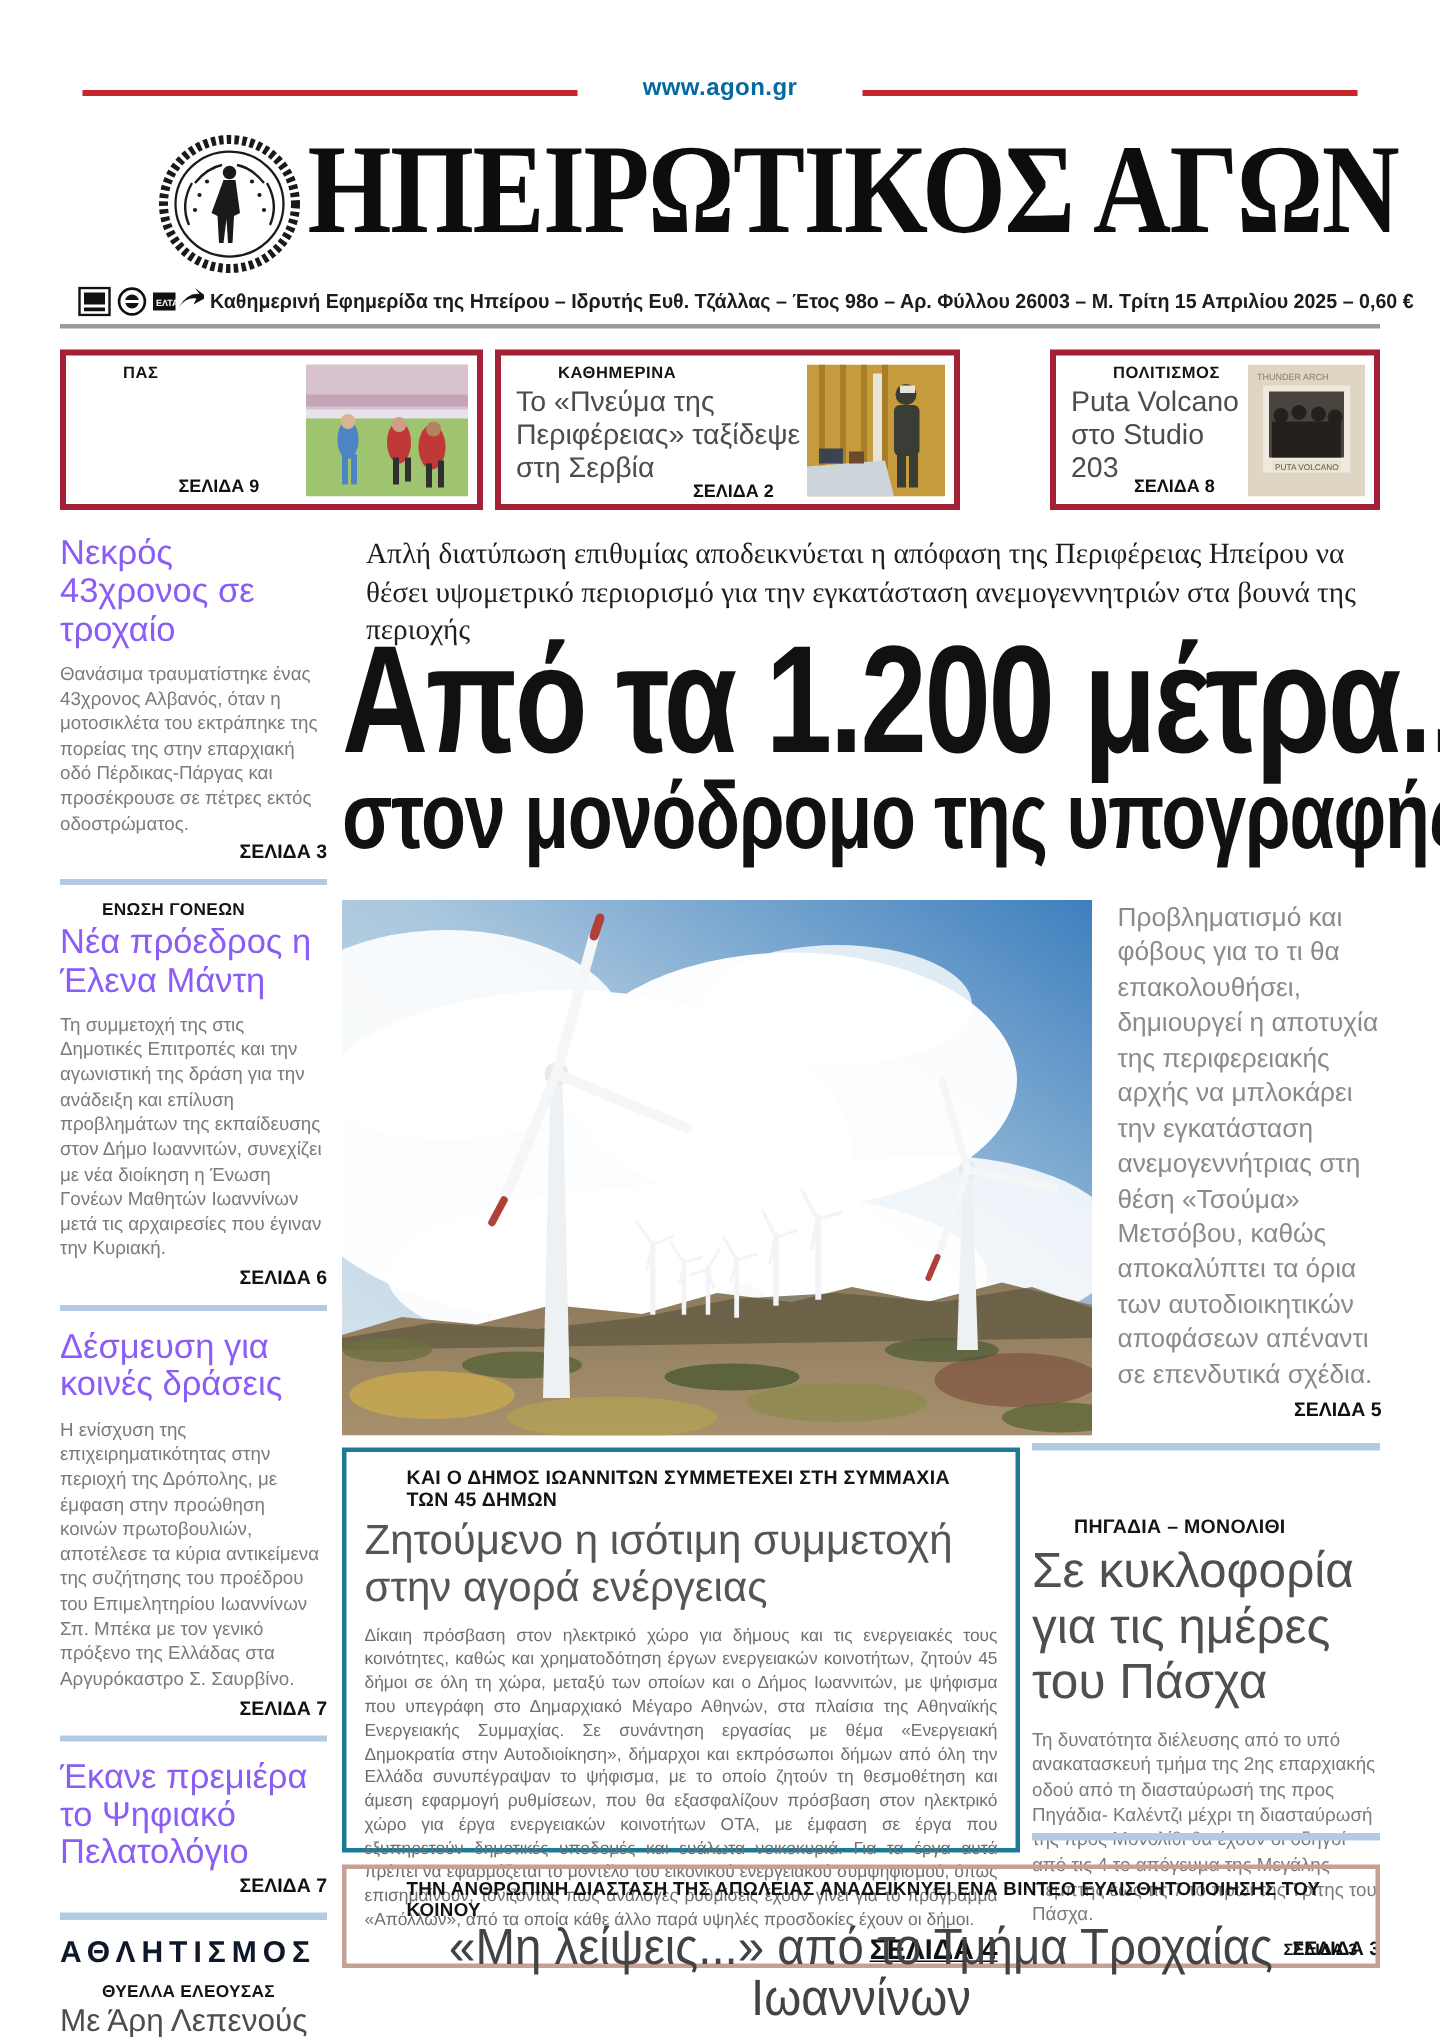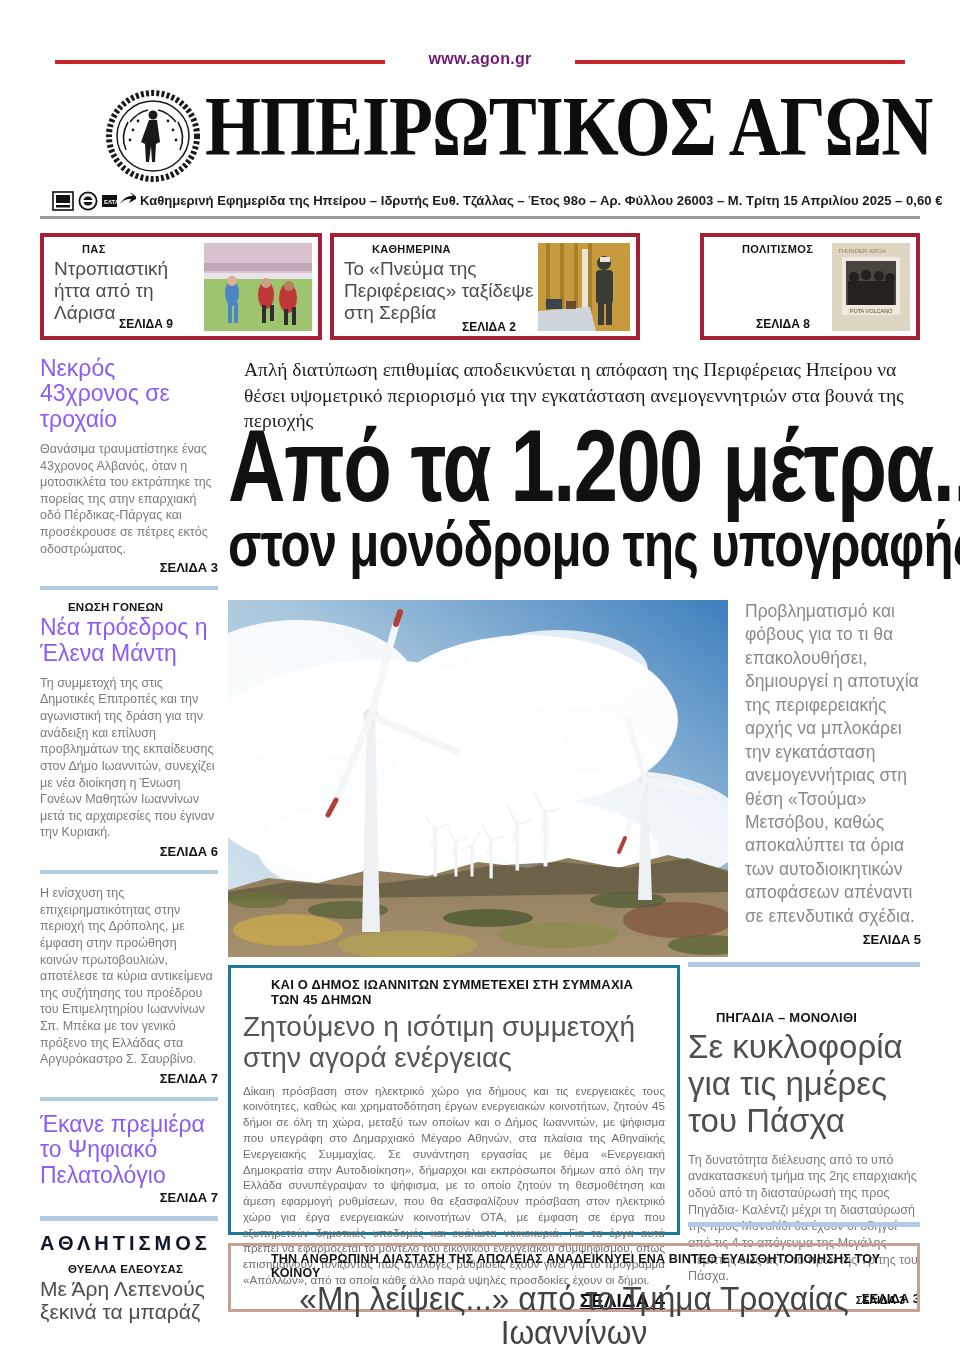--- a/index.html
+++ b/index.html
@@ -6,21 +6,21 @@
   html,body { background:#ffffff; }
   #page {
     position:relative; width:960px; height:1358px; margin:0 auto;
     background:#ffffff; overflow:hidden;
     font-family:"Liberation Sans", sans-serif;
   }
   
   .rule-red { position:absolute; height:4px; background:#c8262d; }
   .site-url {
     position:absolute; top:50px; left:0; width:100%; text-align:center;
-    color:#701a75; font-weight:bold; font-size:16px; letter-spacing:.3px;
+    color:#0369a1; font-weight:bold; font-size:16px; letter-spacing:.3px;
   }
   .masthead-title {
     position:absolute; top:78px; left:205px; width:715px;
     font-family:"Liberation Serif", serif; font-weight:bold;
     font-size:72px; color:#0d0d0d; letter-spacing:-1px;
     transform:scaleY(1.18); transform-origin:top left; white-space:nowrap;
   }
   .emblem { position:absolute; top:88px; left:100px; }
   .dateline {
     position:absolute; top:193px; left:140px; width:780px;
@@ -143,21 +143,20 @@
       <rect x="0" y="4" width="15" height="12" fill="#111"></rect>
       <text x="2" y="13" font-size="6" fill="#fff" font-family="Liberation Sans, sans-serif" font-weight="bold">ΕΛΤΑ</text>
       <path d="M17 14 q6 -10 14 -9 l-3 -4 l8 6 l-9 5 l2 -4 q-7 -1 -12 6 z" fill="#111"></path>
     </svg>
   </div>
   <div class="dateline">Καθημερινή Εφημερίδα της Ηπείρου – Ιδρυτής Ευθ. Τζάλλας – Έτος 98ο – Αρ. Φύλλου 26003 – Μ. Τρίτη 15 Απριλίου 2025 – 0,60 €</div>
   <div class="rule-gray"></div>
 
   <div class="teaser" style="left:40px; width:282px;">
     <div class="kicker">ΠΑΣ</div>
-    <div class="t-title" style="width:150px;">Ντροπιαστική ήττα από τη Λάρισα</div>
     <div class="page-ref" style="left:75px; bottom:5px;">ΣΕΛΙΔΑ 9</div>
     <div class="t-photo" style="right:6px;">
       <svg width="108" height="88" viewBox="0 0 108 88">
         <rect width="108" height="88" fill="#9fc46f"></rect>
         <rect width="108" height="34" fill="#d8c2cf"></rect>
         <rect y="20" width="108" height="8" fill="#b88fa6" opacity=".6"></rect>
         <rect y="30" width="108" height="6" fill="#e8e3ea"></rect>
         <g fill="#c03838">
           <ellipse cx="62" cy="52" rx="8" ry="14"></ellipse>
           <ellipse cx="84" cy="55" rx="9" ry="15"></ellipse>
@@ -203,20 +202,21 @@
         <rect x="62" y="14" width="10" height="5" fill="#e8e4da"></rect>
         <path d="M0 68 L52 64 L58 88 L0 88 Z" fill="#cdd4da"></path>
         <rect x="8" y="56" width="16" height="10" fill="#3a4450"></rect>
         <rect x="28" y="58" width="10" height="8" fill="#6b4a2f"></rect>
       </svg>
     </div>
   </div>
 
   <div class="teaser" style="left:700px; width:220px;">
     <div class="kicker">ΠΟΛΙΤΙΣΜΟΣ</div>
+    <div class="t-title" style="width:118px;">Puta Volcano στο Studio 203</div>
     <div class="page-ref" style="left:52px; bottom:5px;">ΣΕΛΙΔΑ 8</div>
     <div class="t-photo" style="right:6px;">
       <svg width="78" height="88" viewBox="0 0 78 88">
         <rect width="78" height="88" fill="#ded5c2"></rect>
         <text x="6" y="10" font-size="6" fill="#8a7f68" font-family="Liberation Sans, sans-serif">THUNDER ARCΗ</text>
         <rect x="10" y="14" width="58" height="58" fill="#efe9df"></rect>
         <rect x="14" y="18" width="50" height="44" fill="#4a443e"></rect>
         <g fill="#23201d">
           <circle cx="22" cy="34" r="5"></circle>
             <circle cx="34" cy="32" r="5"></circle>
@@ -242,20 +242,21 @@
     </div>
     <div class="sep"></div>
     <div>
       <div class="kicker" style="margin-bottom:2px;">ΕΝΩΣΗ ΓΟΝΕΩΝ</div>
       <div class="story-title">Νέα πρόεδρος η Έλενα Μάντη</div>
       <div class="story-body">Τη συμμετοχή της στις Δημοτικές Επιτροπές και την αγωνιστική της δράση για την ανάδειξη και επίλυση προβλημάτων της εκπαίδευσης στον Δήμο Ιωαννιτών, συνεχίζει με νέα διοίκηση η Ένωση Γονέων Μαθητών Ιωαννίνων μετά τις αρχαιρεσίες που έγιναν την Κυριακή.</div>
       <div class="story-page">ΣΕΛΙΔΑ 6</div>
     </div>
     <div class="sep"></div>
     <div>
+      <div class="story-title">Δέσμευση για κοινές δράσεις</div>
       <div class="story-body">Η ενίσχυση της επιχειρηματικότητας στην περιοχή της Δρόπολης, με έμφαση στην προώθηση κοινών πρωτοβουλιών, αποτέλεσε τα κύρια αντικείμενα της συζήτησης του προέδρου του Επιμελητηρίου Ιωαννίνων Σπ. Μπέκα με τον γενικό πρόξενο της Ελλάδας στα Αργυρόκαστρο Σ. Σαυρβίνο.</div>
       <div class="story-page">ΣΕΛΙΔΑ 7</div>
     </div>
     <div class="sep"></div>
     <div>
       <div class="story-title" style="margin-bottom:2px;">Έκανε πρεμιέρα το Ψηφιακό Πελατολόγιο</div>
       <div class="story-page">ΣΕΛΙΔΑ 7</div>
     </div>
     <div class="sep" style="height:5px;"></div>
     <div>

